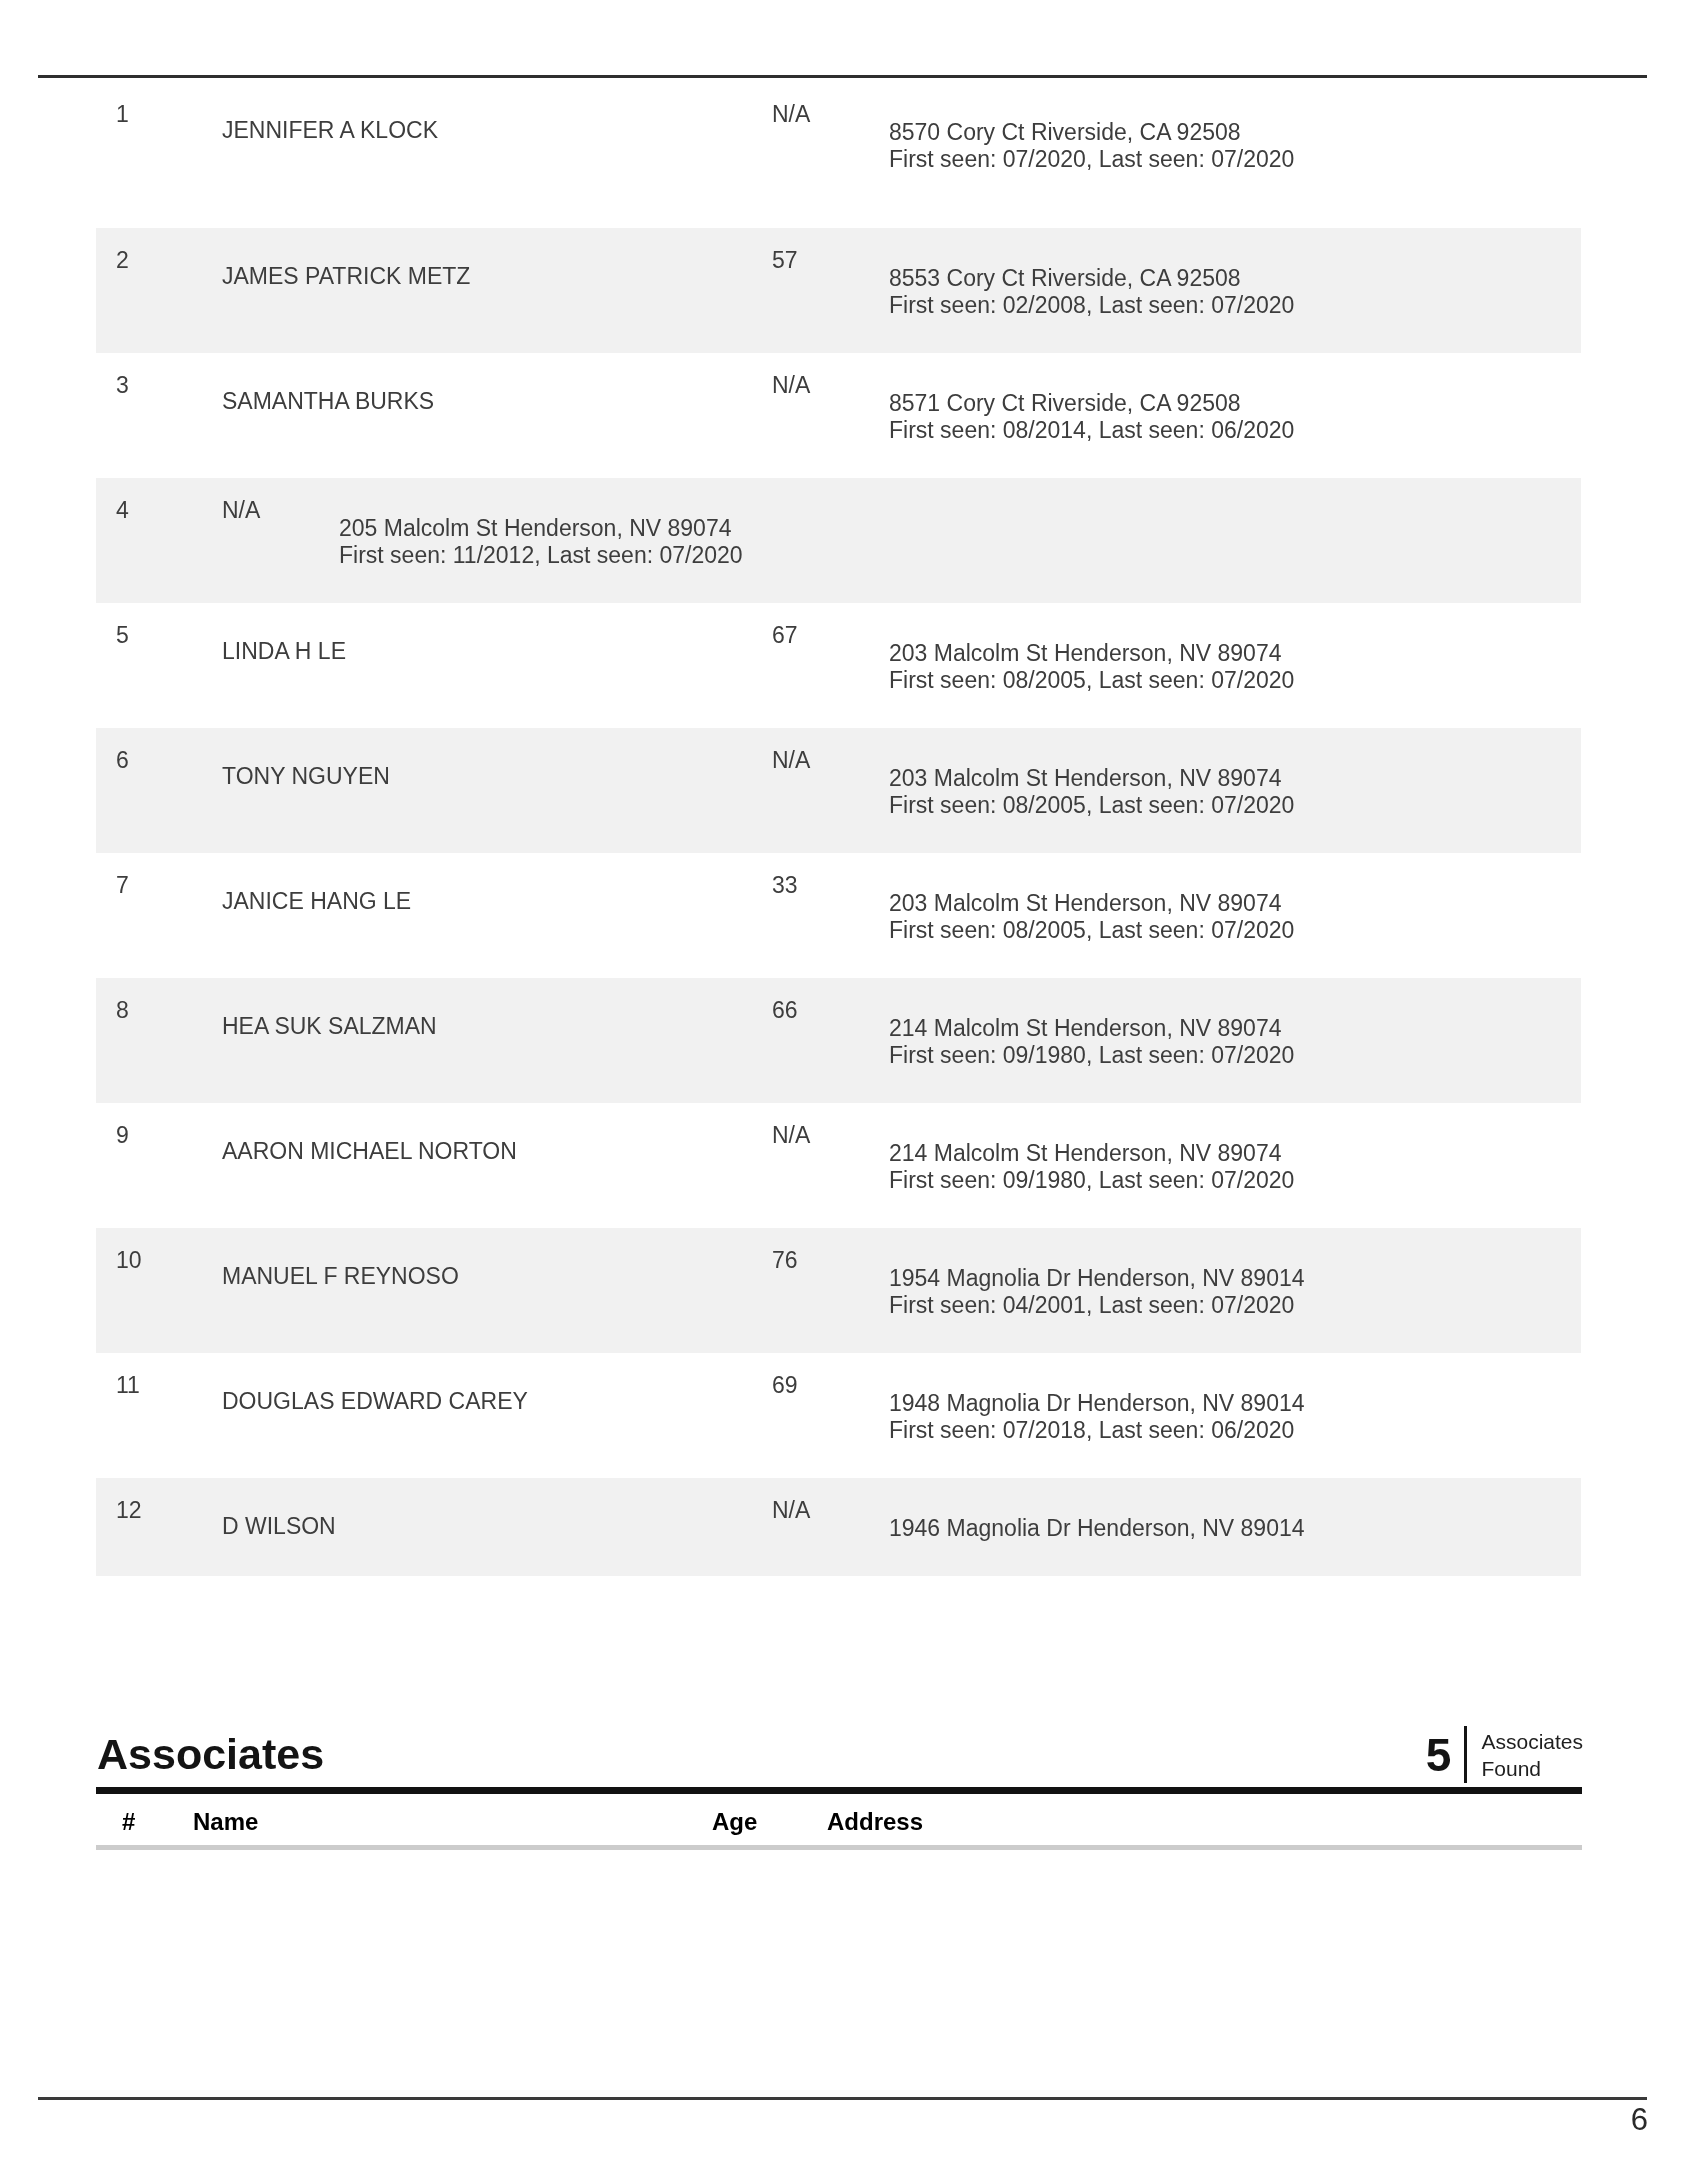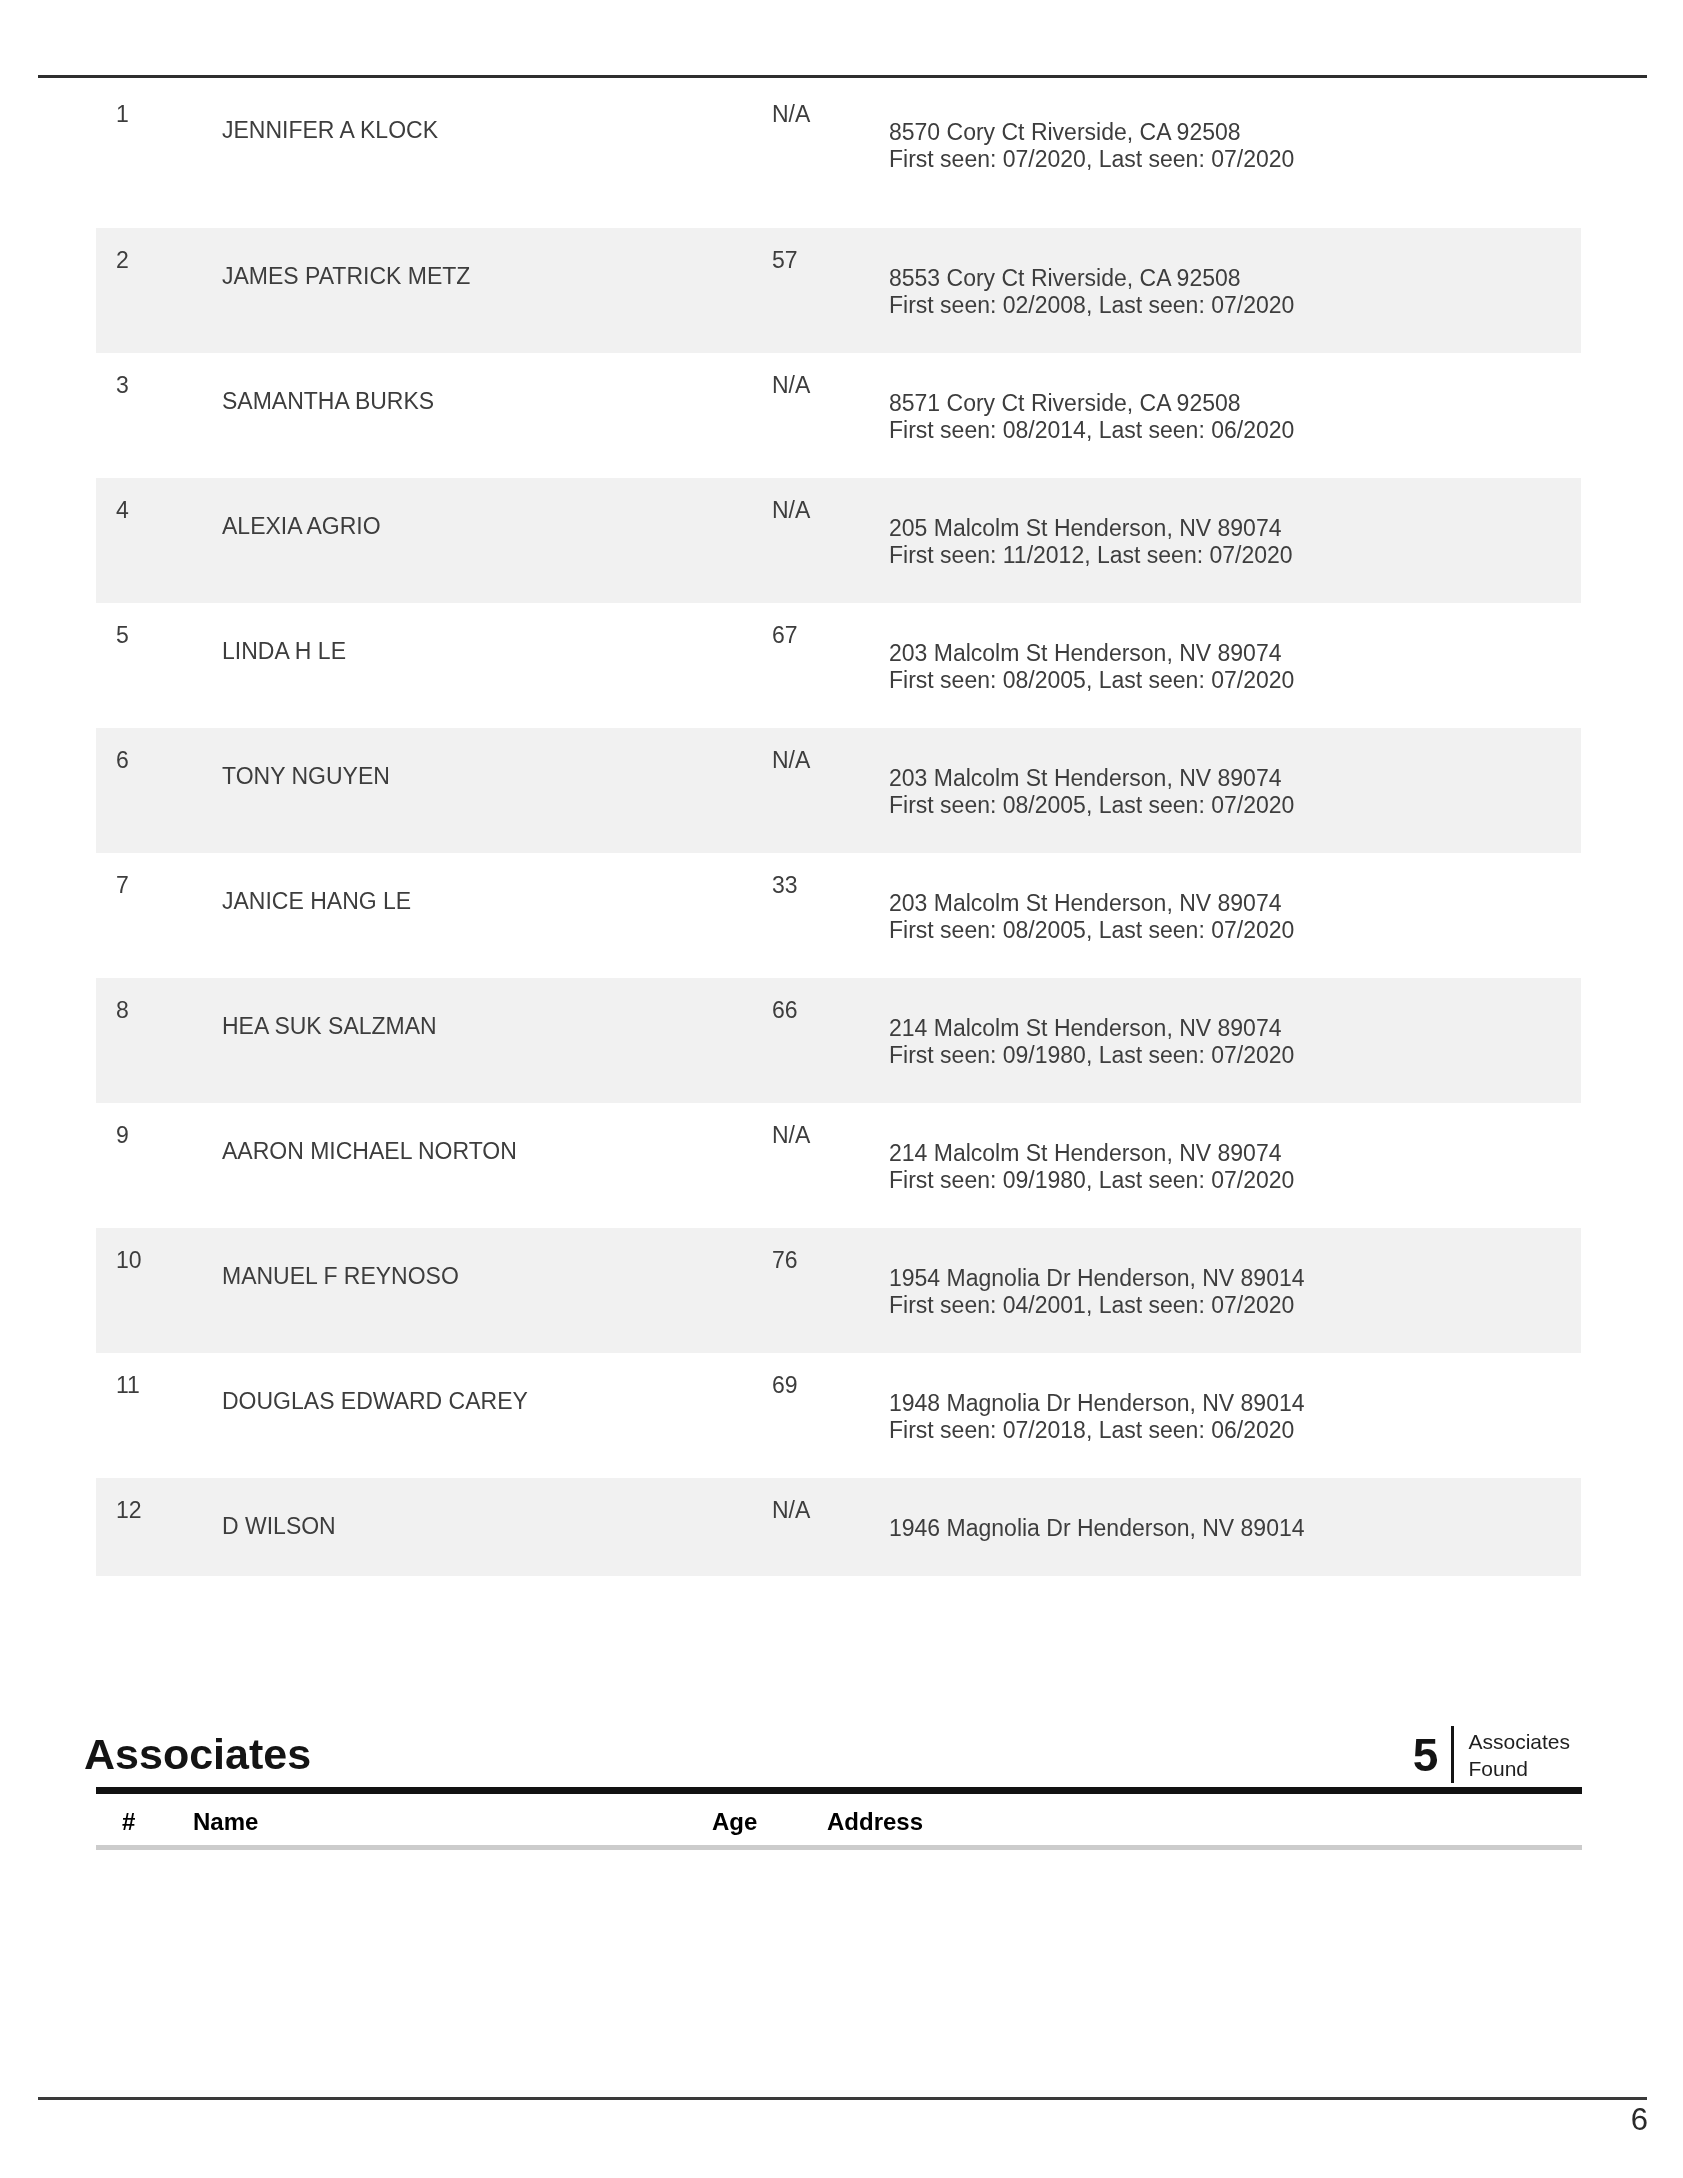--- a/index.html
+++ b/index.html
@@ -63,21 +63,21 @@
   }
   .col-num  { flex: none; width: 106px; }
   .col-name { flex: none; width: 550px; margin-top: 16px; }
   .col-age  { flex: none; width: 117px; }
   .col-addr { flex: 1; margin-top: 18px; }
   .addr-line { margin-bottom: 2px; }
 
   
   .section-row {
     position: absolute;
-    left: 84px; top: 1724px;
+    left: 97px; top: 1724px;
     width: 1486px; height: 61px;
     display: flex;
     justify-content: space-between;
     align-items: center;
   }
   .section-title {
     margin: 0;
     font-size: 43px;
     line-height: 61px;
     font-weight: bold;
@@ -162,21 +162,20 @@
     <div class="col-name">SAMANTHA BURKS</div>
     <div class="col-age">N/A</div>
     <div class="col-addr">
       <div class="addr-line">8571 Cory Ct Riverside, CA 92508</div>
       <div class="addr-line">First seen: 08/2014, Last seen: 06/2020</div>
     </div>
   </div>
 
   <div class="row alt">
     <div class="col-num">4</div>
-    <div class="col-name">ALEXIA AGRIO</div>
     <div class="col-age">N/A</div>
     <div class="col-addr">
       <div class="addr-line">205 Malcolm St Henderson, NV 89074</div>
       <div class="addr-line">First seen: 11/2012, Last seen: 07/2020</div>
     </div>
   </div>
 
   <div class="row">
     <div class="col-num">5</div>
     <div class="col-name">LINDA H LE</div>

